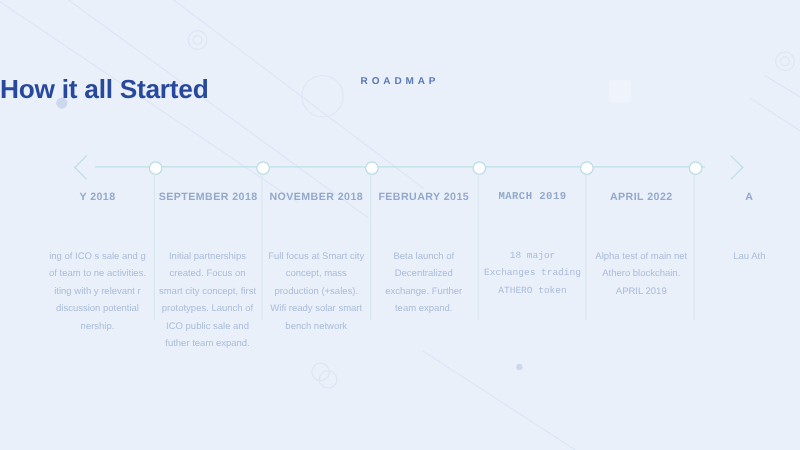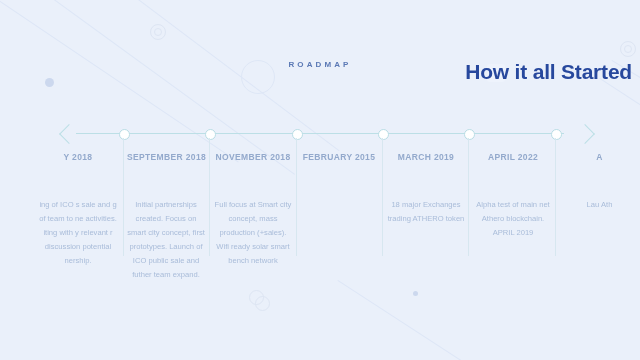--- a/index.html
+++ b/index.html
@@ -16,21 +16,21 @@
   .diag{position:absolute;height:1px;background:#dde6f6;transform-origin:0 0;}
   .ring{position:absolute;border-radius:50%;border:1px solid #dde5f3;}
   .dot{position:absolute;border-radius:50%;background:#ccd8ee;}
   .sq{position:absolute;background:#eef3fc;border-radius:3px;}
 
   
   .kicker{
     position:absolute;top:60px;left:0;width:640px;text-align:center;
     font-size:8px;letter-spacing:3.1px;font-weight:700;color:#5b79b5;
   }
-  .title-wrap{position:absolute;top:58px;left:0;width:632px;text-align:right;}
+  .title-wrap{position:absolute;top:58px;left:0;width:632px;text-align:left;}
   .title-ring{
     position:absolute;left:241px;top:60px;width:32px;height:32px;border-radius:50%;
     border:1.5px solid #dee7f6;background:transparent;
   }
   .title{
     position:relative;font-size:21px;font-weight:700;color:#27489d;
     letter-spacing:-0.2px;line-height:28px;
   }
 
   
@@ -117,23 +117,24 @@
     <div class="body">Initial partnerships created. Focus on smart city concept, first prototypes. Launch of ICO public sale and futher team expand.</div>
   </div>
 
   <div class="col" style="left:214px;width:78px;">
     <div class="date">NOVEMBER 2018</div>
     <div class="body">Full focus at Smart city concept, mass production (+sales). Wifi ready solar smart bench network</div>
   </div>
 
   <div class="col" style="left:300px;width:78px;">
     <div class="date">FEBRUARY 2015</div>
+    <div class="body">Beta launch of Decentralized exchange. Further team expand.</div>
   </div>
 
-  <div class="col" style="left:386px;width:80px;">
+  <div class="col" style="left:386px;width:80px;font-family:Liberation Mono, monospace;">
     <div class="date">MARCH 2019</div>
     <div class="body">18 major Exchanges trading ATHERO token</div>
   </div>
 
   <div class="col" style="left:472px;width:82px;">
     <div class="date">APRIL 2022</div>
     <div class="body">Alpha test of main net Athero blockchain. APRIL 2019</div>
   </div>
 
   <div class="col clip-right" style="left:559px;width:81px;">

